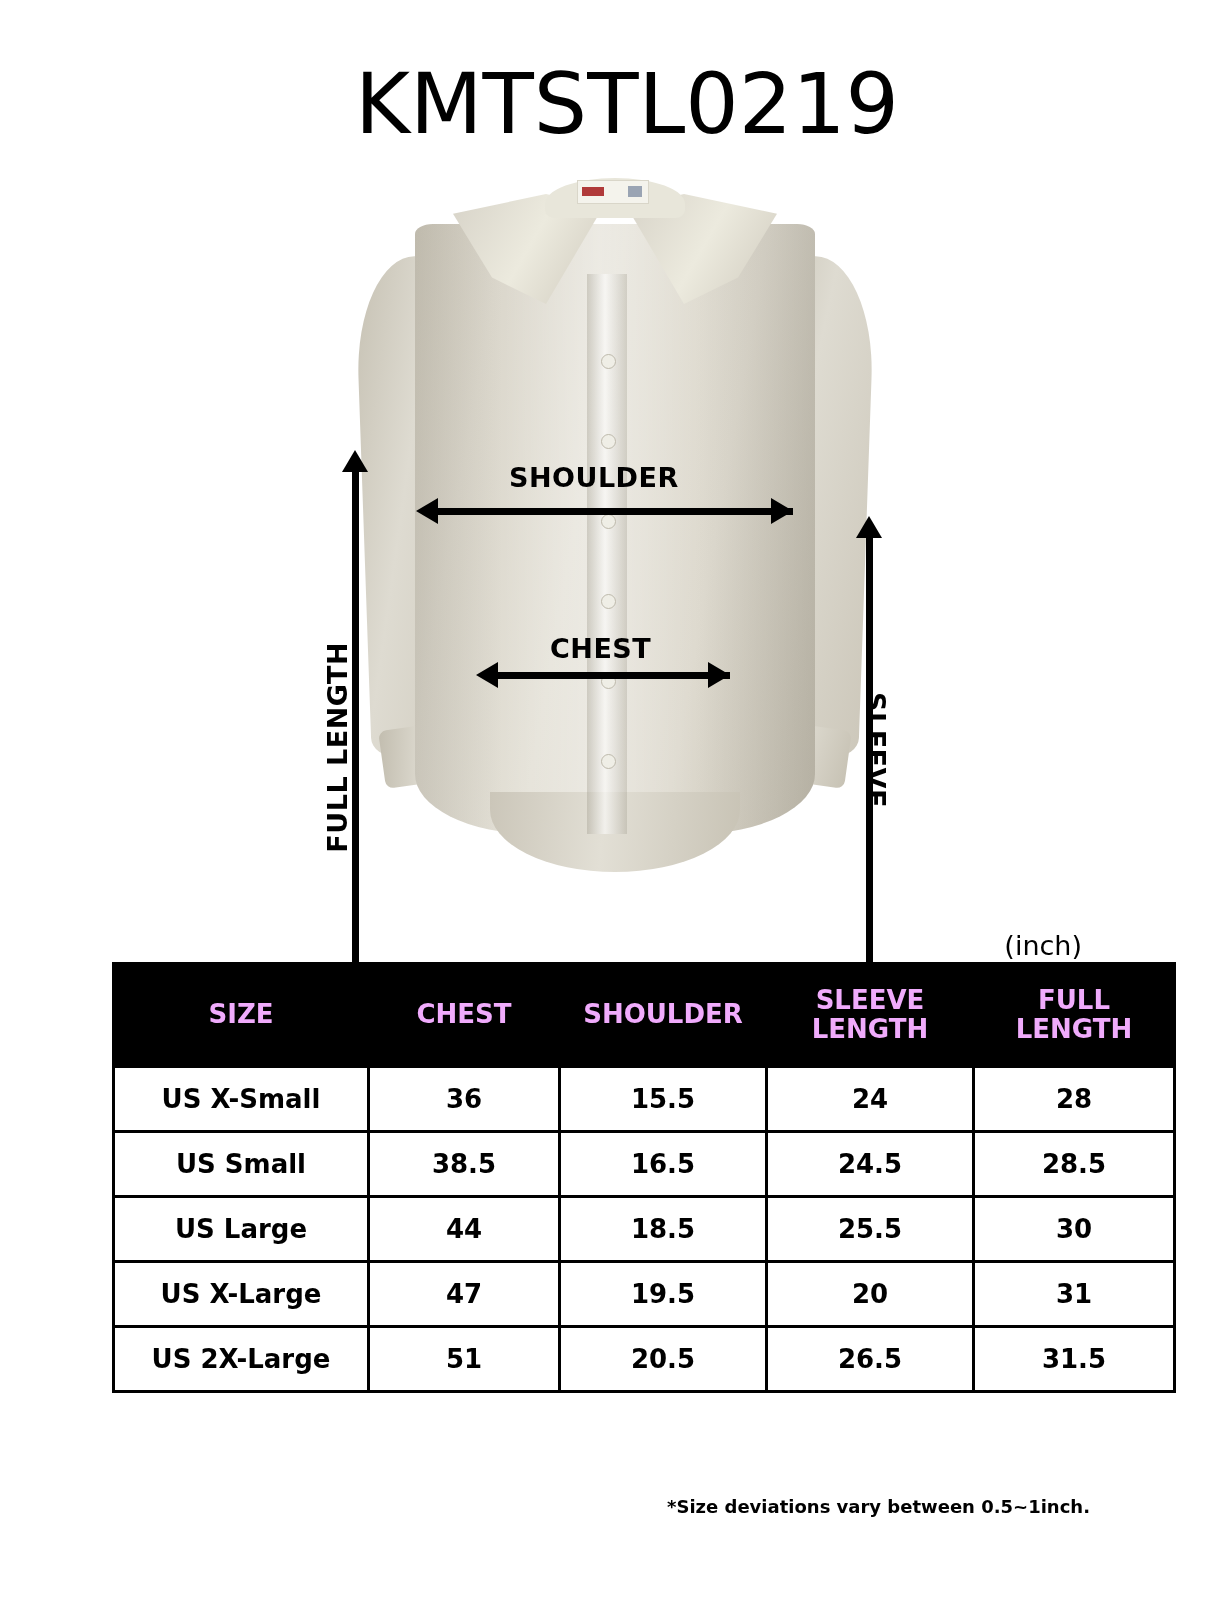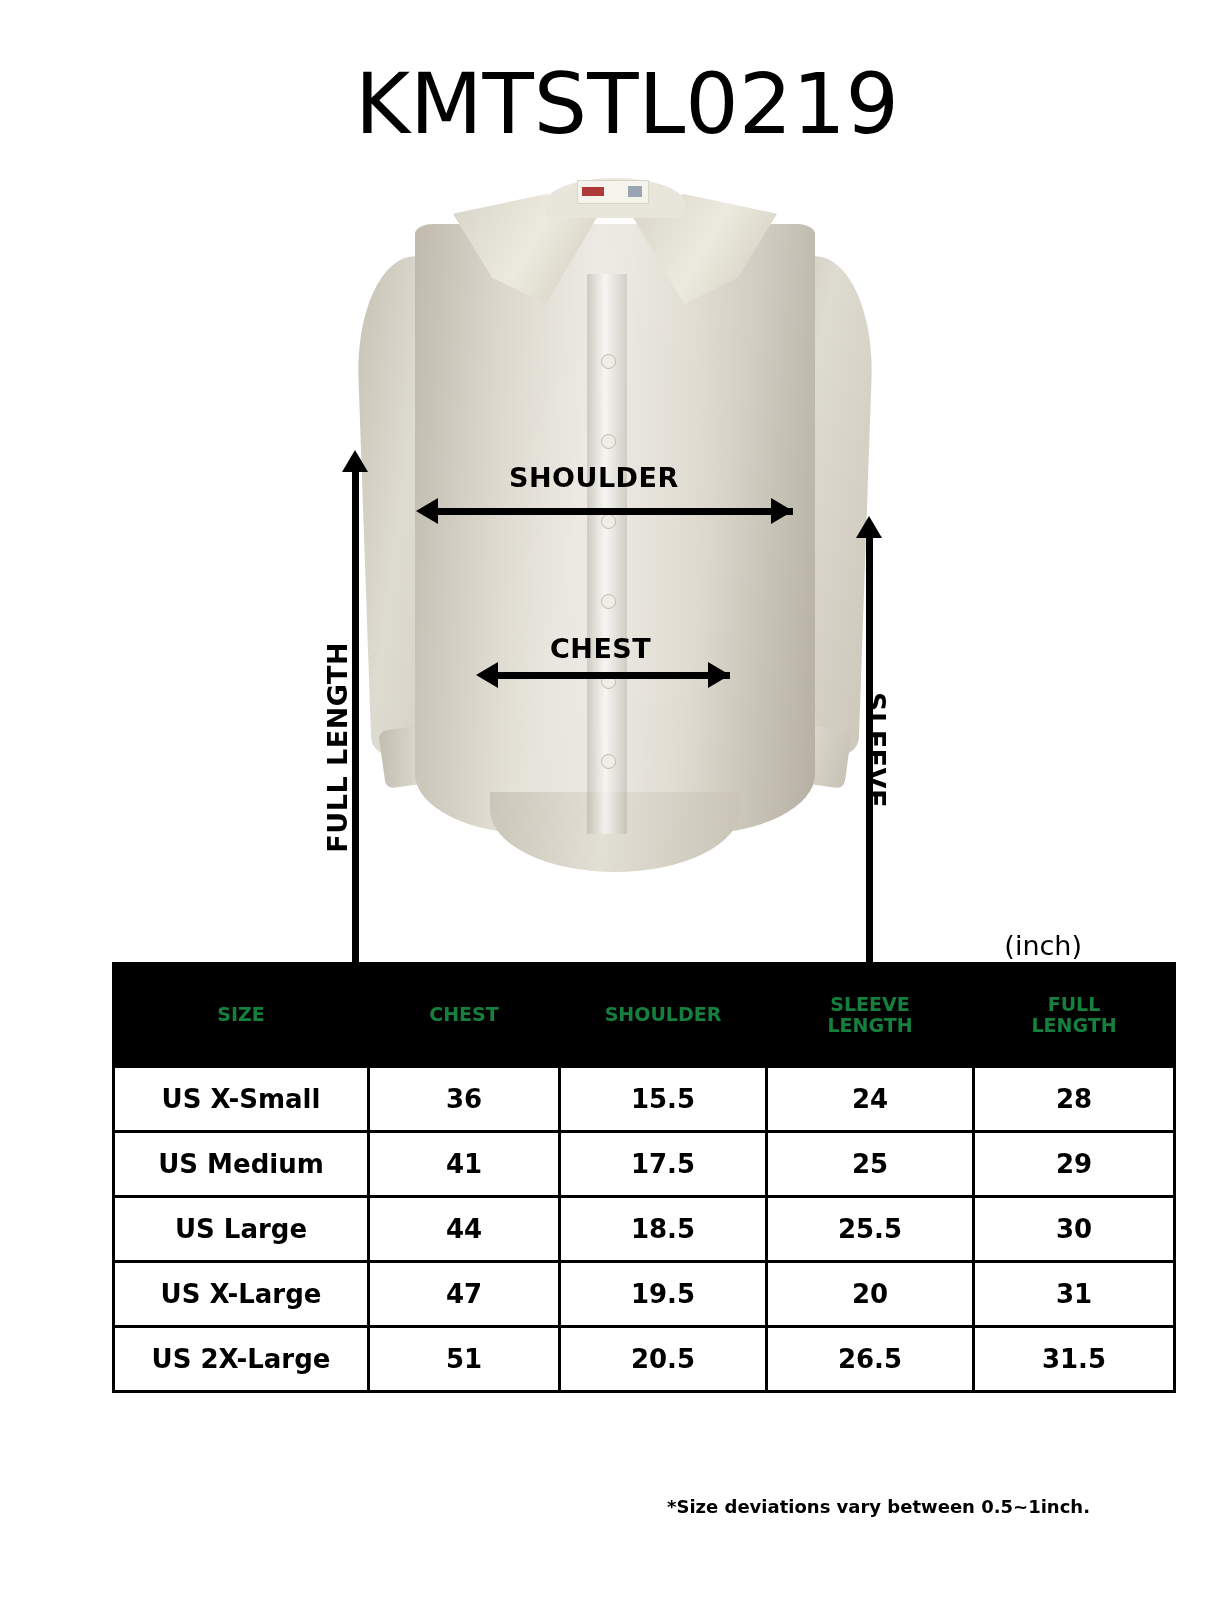--- a/index.html
+++ b/index.html
@@ -235,22 +235,22 @@
   }
   .size-table th,
   .size-table td {
     border: 3px solid #000;
     text-align: center;
     font-weight: 700;
     font-family: "DejaVu Sans", sans-serif;
   }
   .size-table thead th {
     background: #000;
-    color: #15803d;
-    font-size: 19px;
+    color: #f0abfc;
+    font-size: 26px;
     line-height: 1.12;
     height: 96px;
     border-color: #000;
     padding: 2px 4px;
   }
   .size-table tbody td {
     font-size: 26px;
     height: 60px;
     color: #000;
     background: #fff;
@@ -345,25 +345,25 @@
   </thead>
   <tbody>
     <tr>
       <td>US X-Small</td>
       <td>36</td>
       <td>15.5</td>
       <td>24</td>
       <td>28</td>
     </tr>
     <tr>
-      <td>US Medium</td>
-      <td>41</td>
-      <td>17.5</td>
-      <td>25</td>
-      <td>29</td>
+      <td>US Small</td>
+      <td>38.5</td>
+      <td>16.5</td>
+      <td>24.5</td>
+      <td>28.5</td>
     </tr>
     <tr>
       <td>US Large</td>
       <td>44</td>
       <td>18.5</td>
       <td>25.5</td>
       <td>30</td>
     </tr>
     <tr>
       <td>US X-Large</td>

